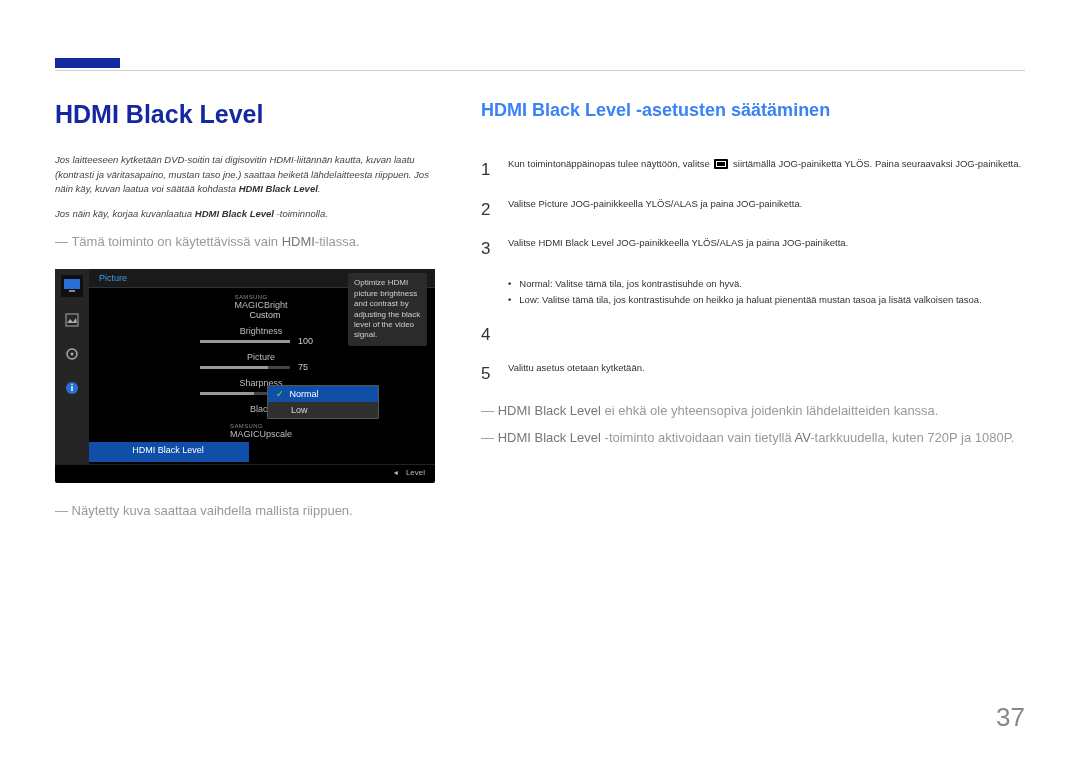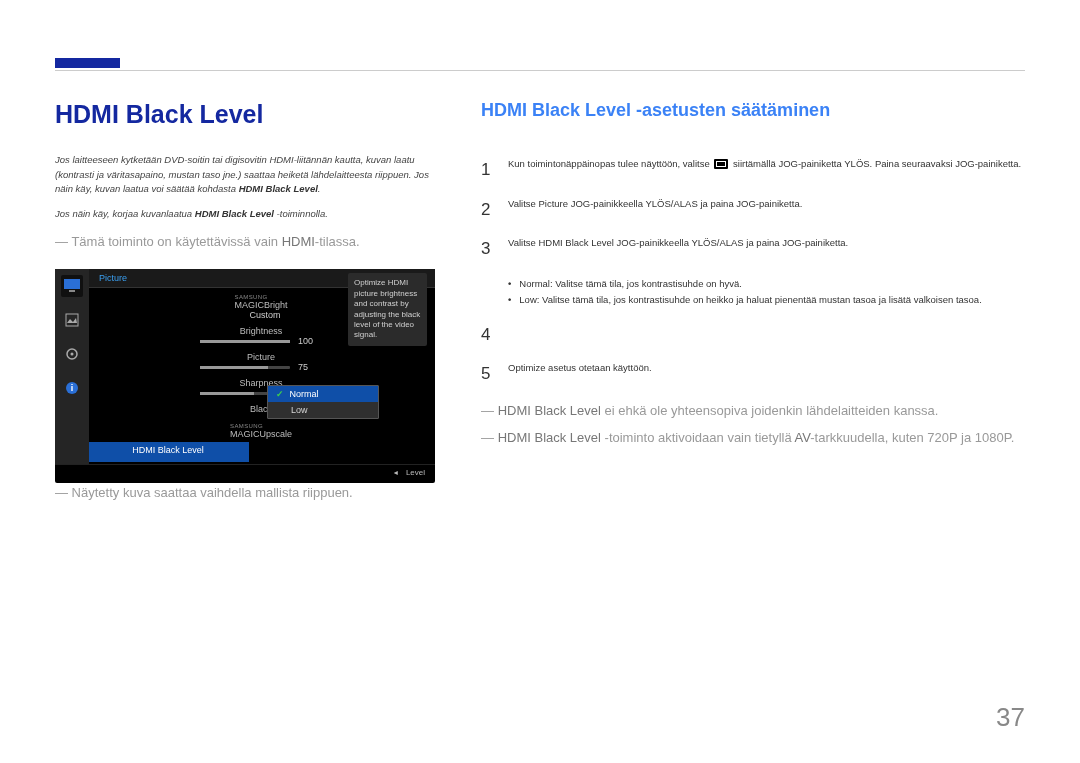--- a/index.html
+++ b/index.html
@@ -248,21 +248,21 @@
             <span style="width:9px;display:inline-block"></span>
             <span>Low</span>
           </div>
       </div>
       <div class="osd-footer">
         <span>◂</span>
         <span>Level</span>
       </div>
     </div>
 
-    <p class="tiny-note" style="margin-top:0">― Näytetty kuva saattaa vaihdella mallista riippuen.</p>
+    <p class="tiny-note" style="margin-top:18px">― Näytetty kuva saattaa vaihdella mallista riippuen.</p>
   </div>
 
   <div class="right-col">
     <h2 class="sub-title">HDMI Black Level -asetusten säätäminen</h2>
 
     <div class="step-row">
       <div class="step-num">1</div>
       <div><span>Kun toimintonäppäinopas tulee näyttöön, valitse </span><span class="inline-icon"></span><span> siirtämällä JOG-painiketta YLÖS. Paina seuraavaksi JOG-painiketta.</span></div>
     </div>
     <div class="step-row">
@@ -283,21 +283,21 @@
           <span class="dot">•</span>
           <div><span class="bold">Low</span><span>: Valitse tämä tila, jos kontrastisuhde on heikko ja haluat pienentää mustan tasoa ja lisätä valkoisen tasoa.</span></div>
         </div>
     </div>
 
     <div class="step-row">
       <div class="step-num">4</div>
     </div>
     <div class="step-row">
       <div class="step-num">5</div>
-      <div>Optimize asetus otetaan käyttöön.</div>
+      <div>Valittu asetus otetaan kytketään.</div>
     </div>
 
     <p class="tiny-note">― <span class="bold" style="color:#777">HDMI Black Level</span><span> ei ehkä ole yhteensopiva joidenkin lähdelaitteiden kanssa.</span></p>
     <p class="tiny-note">― <span class="bold" style="color:#777">HDMI Black Level</span><span> -toiminto aktivoidaan vain tietyllä </span><span class="bold" style="color:#777">AV</span><span>-tarkkuudella, kuten 720P ja 1080P.</span></p>
   </div>
 </div>
 
 <div class="page-num">37</div>
 
 </body></html>

